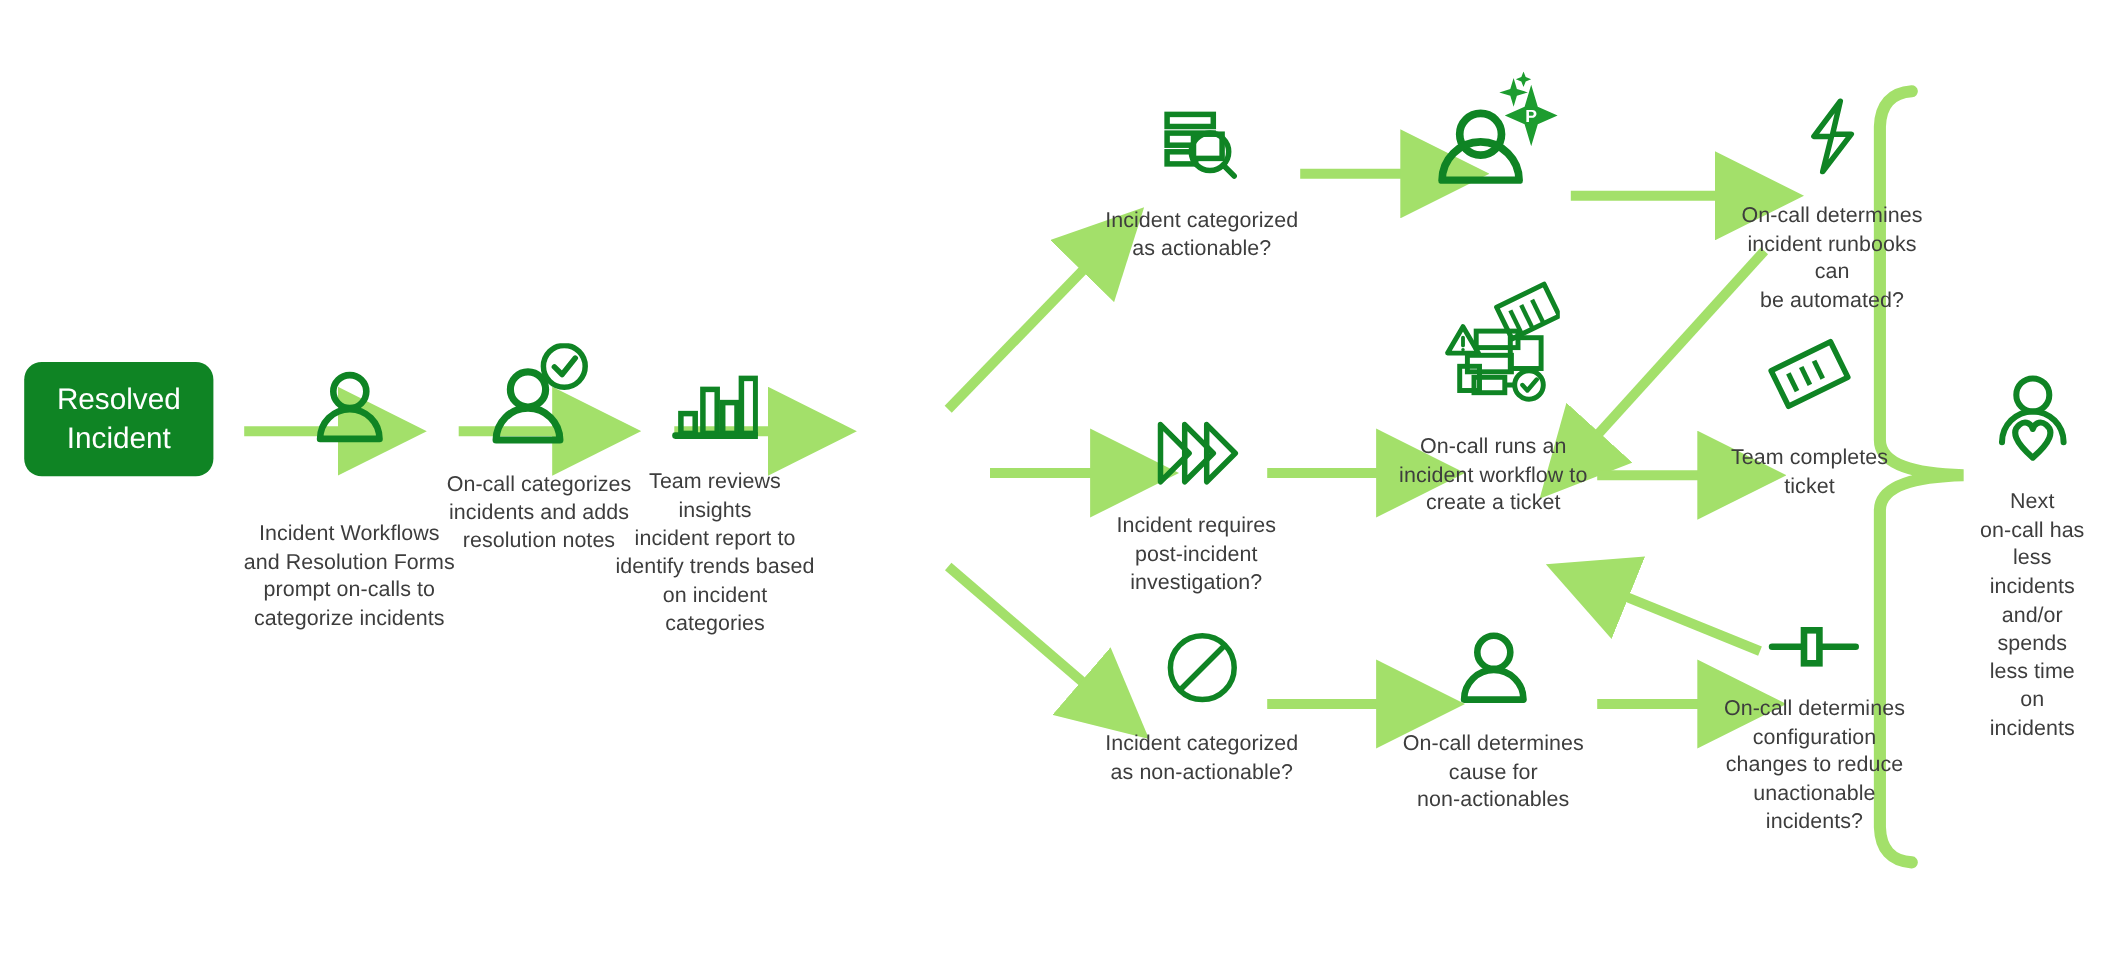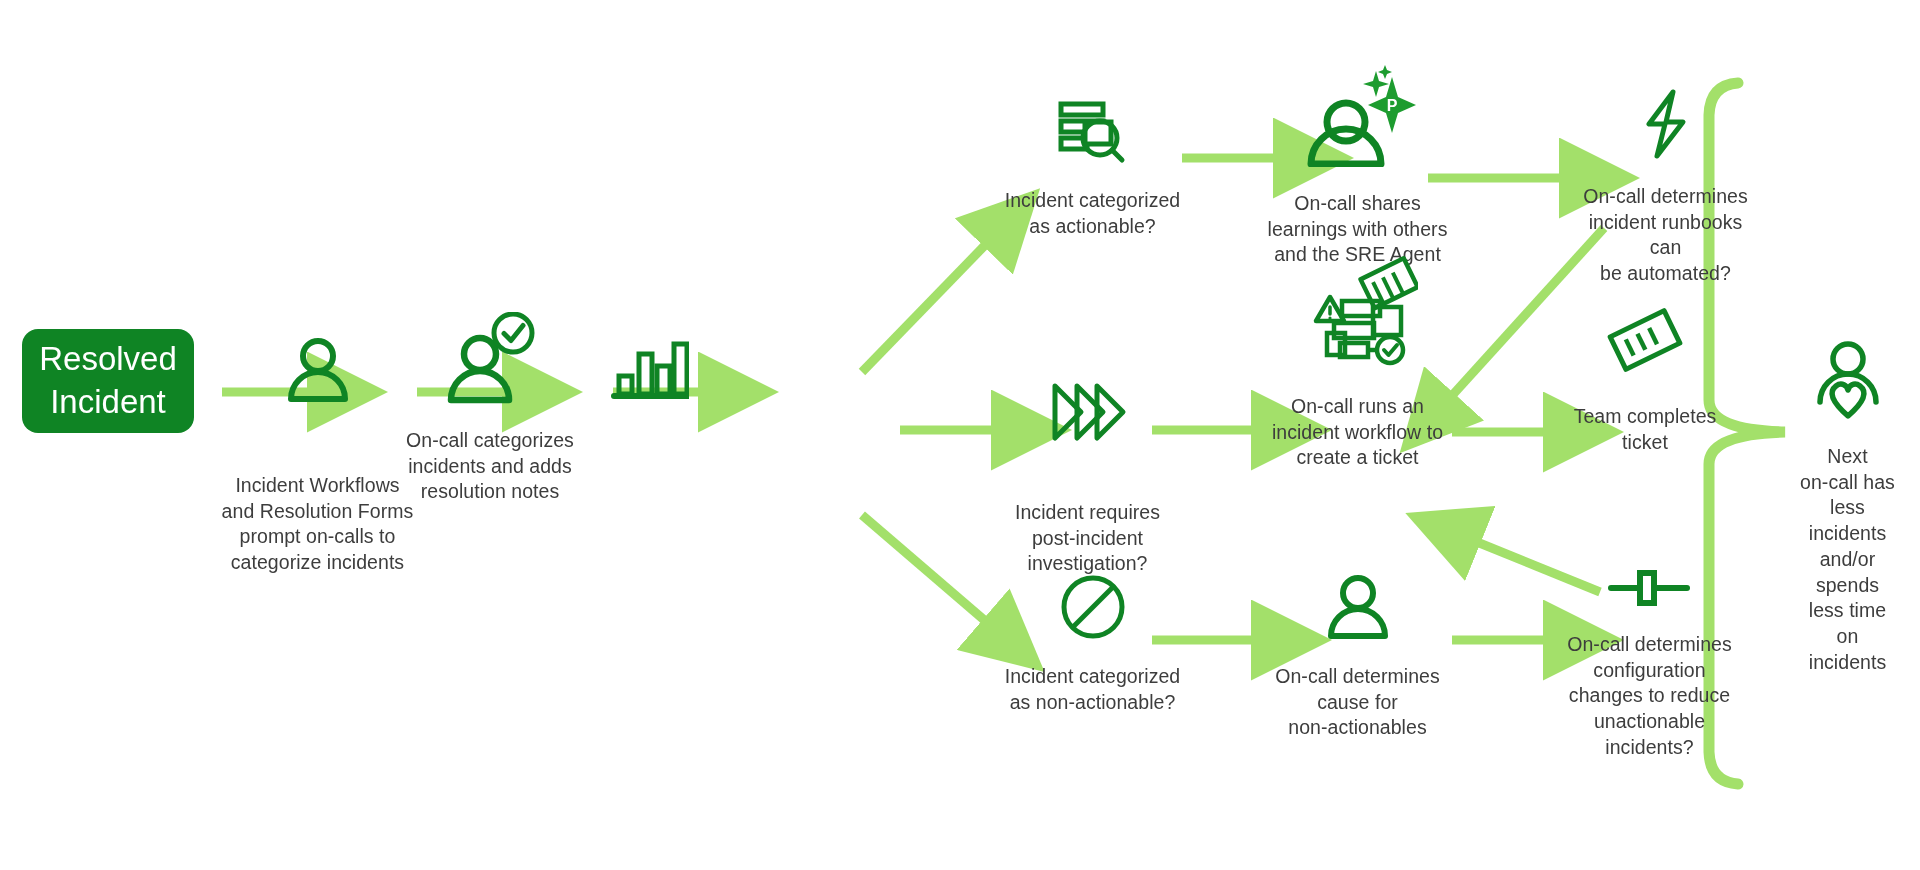--- a/index.html
+++ b/index.html
@@ -46,21 +46,21 @@
     width: 172px;
     height: 104px;
     background: #0f8424;
     border-radius: 16px;
     display: flex;
     align-items: center;
     justify-content: center;
   }
   .startbox .startlabel {
     color: #ffffff;
-    font-size: 33px;
+    font-size: 27px;
     line-height: 1.3;
     text-align: center;
     white-space: pre-line;
   }
   
   #links {
     position: absolute;
     left: 0;
     top: 0;
     width: 1920px;
@@ -146,20 +146,24 @@
   <div class="node" style="left:555px; top:338px; width:190px;">
     <span class="icon-wrap">
       <svg width="78" height="64" viewBox="0 0 78 64">
         <rect x="8" y="38" width="13" height="18" fill="none" stroke="#0f8424" stroke-width="5"></rect>
         <rect x="28" y="16" width="13" height="40" fill="none" stroke="#0f8424" stroke-width="5"></rect>
         <rect x="46" y="28" width="13" height="28" fill="none" stroke="#0f8424" stroke-width="5"></rect>
         <rect x="63" y="6" width="13" height="50" fill="none" stroke="#0f8424" stroke-width="5"></rect>
         <line x1="3" y1="58" x2="78" y2="58" stroke="#0f8424" stroke-width="6" stroke-linecap="round"></line>
       </svg>
     </span>
+    <div class="caption">Team reviews insights
+incident report to
+identify trends based
+on incident categories</div>
   </div>
 
   <div class="node" style="left:1000px; top:100px; width:185px;">
     <span class="icon-wrap">
       <svg width="76" height="64" viewBox="0 0 76 64">
         <rect x="6" y="4" width="42" height="11" fill="none" stroke="#0f8424" stroke-width="5"></rect>
         <rect x="6" y="21" width="42" height="11" fill="none" stroke="#0f8424" stroke-width="5"></rect>
         <rect x="6" y="38" width="26" height="11" fill="none" stroke="#0f8424" stroke-width="5"></rect>
         <rect x="30" y="22" width="26" height="22" fill="#ffffff" stroke="#0f8424" stroke-width="5"></rect>
         <circle cx="45" cy="38" r="17" fill="none" stroke="#0f8424" stroke-width="5"></circle>
@@ -174,37 +178,34 @@
     <span class="icon-wrap">
       <svg width="118" height="102" viewBox="0 0 118 102">
         <circle cx="47" cy="57" r="19" fill="none" stroke="#0f8424" stroke-width="7"></circle>
         <path d="M12,99 A35,35 0 0 1 82,99 Z" fill="none" stroke="#0f8424" stroke-width="7" stroke-linejoin="round"></path>
         <path d="M93,12 L99,32 L117,40 L99,48 L93,68 L87,48 L69,40 L87,32 Z" fill="#1d9c2f"></path>
         <path d="M77,6 L80,16 L90,19 L80,22 L77,32 L74,22 L64,19 L74,16 Z" fill="#1d9c2f"></path>
         <path d="M86,0 L88,5 L93,7 L88,9 L86,14 L84,9 L79,7 L84,5 Z" fill="#1d9c2f"></path>
         <text x="93" y="46" font-family="Liberation Sans, sans-serif" font-size="16" font-weight="bold" fill="#ffffff" text-anchor="middle">P</text>
       </svg>
     </span>
-    <div class="caption">On-call shares
-learnings with others
-and the SRE Agent</div>
   </div>
 
   <div class="node" style="left:1578px; top:88px; width:175px;">
     <span class="icon-wrap">
       <svg width="62" height="72" viewBox="0 0 62 72">
         <path d="M38,4 L14,36 L30,36 L22,68 L48,34 L31,34 Z" fill="none" stroke="#0f8424" stroke-width="5" stroke-linejoin="round"></path>
       </svg>
     </span>
     <div class="caption">On-call determines
 incident runbooks can
 be automated?</div>
   </div>
 
-  <div class="node" style="left:1000px; top:382px; width:175px;gap:34px;">
+  <div class="node" style="left:1000px; top:382px; width:175px;">
     <span class="icon-wrap">
       <svg width="78" height="60" viewBox="0 0 78 60">
         <path d="M6,4 L32,30 L6,56 Z" fill="none" stroke="#0f8424" stroke-width="5" stroke-linejoin="round"></path>
         <path d="M28,4 L54,30 L28,56 Z" fill="none" stroke="#0f8424" stroke-width="5" stroke-linejoin="round"></path>
         <path d="M48,4 L74,30 L48,56 Z" fill="none" stroke="#0f8424" stroke-width="5" stroke-linejoin="round"></path>
       </svg>
     </span>
     <div class="caption">Incident requires
 post-incident
 investigation?</div>

